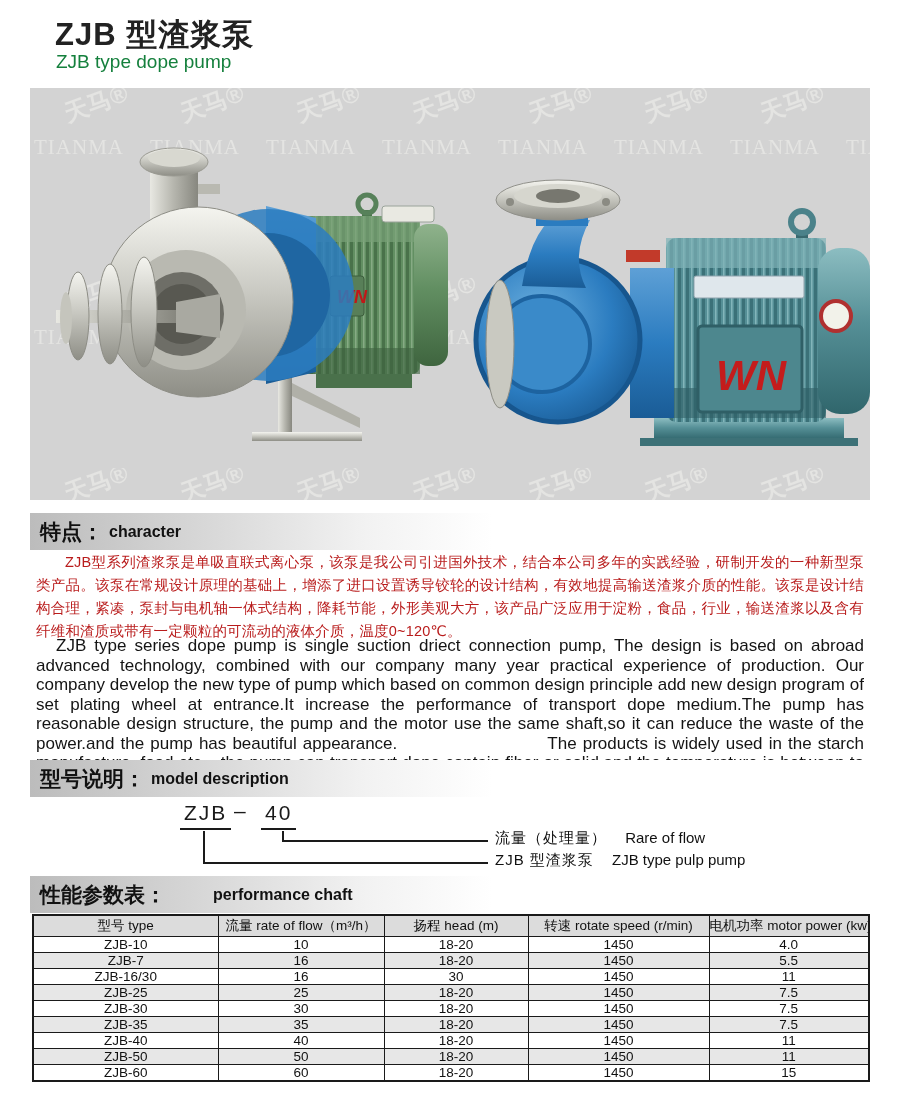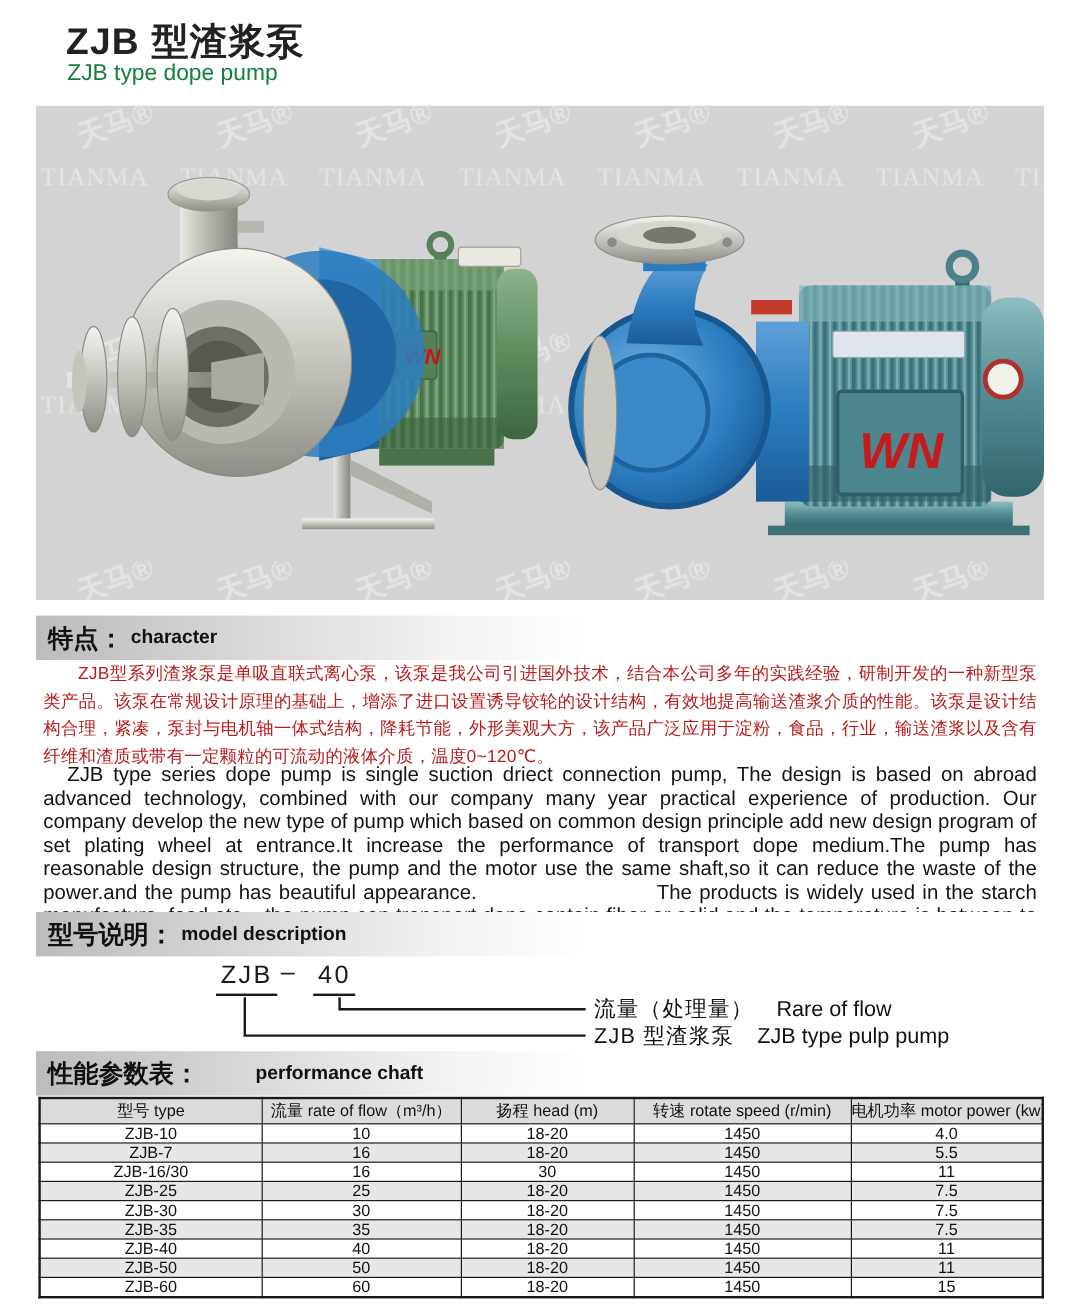--- a/index.html
+++ b/index.html
@@ -32,21 +32,21 @@
     text-align:justify; color:#141414; text-indent:20px; }
   .para-en .gap { display:inline-block; width:150px; }
 
   
   .code-part { position:absolute; top:801px; font-size:21px; color:#1a1a1a; letter-spacing:2px;
     border-bottom:2px solid #1a1a1a; padding:0 4px 3px 4px; }
   #code-series { left:180px; }
   #code-size { left:261px; }
   .code-dash { position:absolute; top:799px; left:234px; font-size:21px; color:#1a1a1a; }
   .diagram-lines { position:absolute; left:180px; top:795px; }
-  .callout { position:absolute; left:495px; font-size:18px; color:#111; white-space:nowrap; }
+  .callout { position:absolute; left:495px; font-size:15px; color:#111; white-space:nowrap; }
   .callout .cn { letter-spacing:1px; }
   .callout .en { margin-left:14px; }
   #callout-flow { top:829px; }
   #callout-type { top:851px; }
 
   
   .perf-table { position:absolute; left:32px; top:914px; width:836px; border-collapse:collapse;
     table-layout:fixed; font-size:13.5px; color:#111; }
   .perf-table th, .perf-table td { border:1.6px solid #1a1a1a; text-align:center; vertical-align:middle;
     padding:0; height:15px; line-height:15px; overflow:hidden; white-space:nowrap; }

